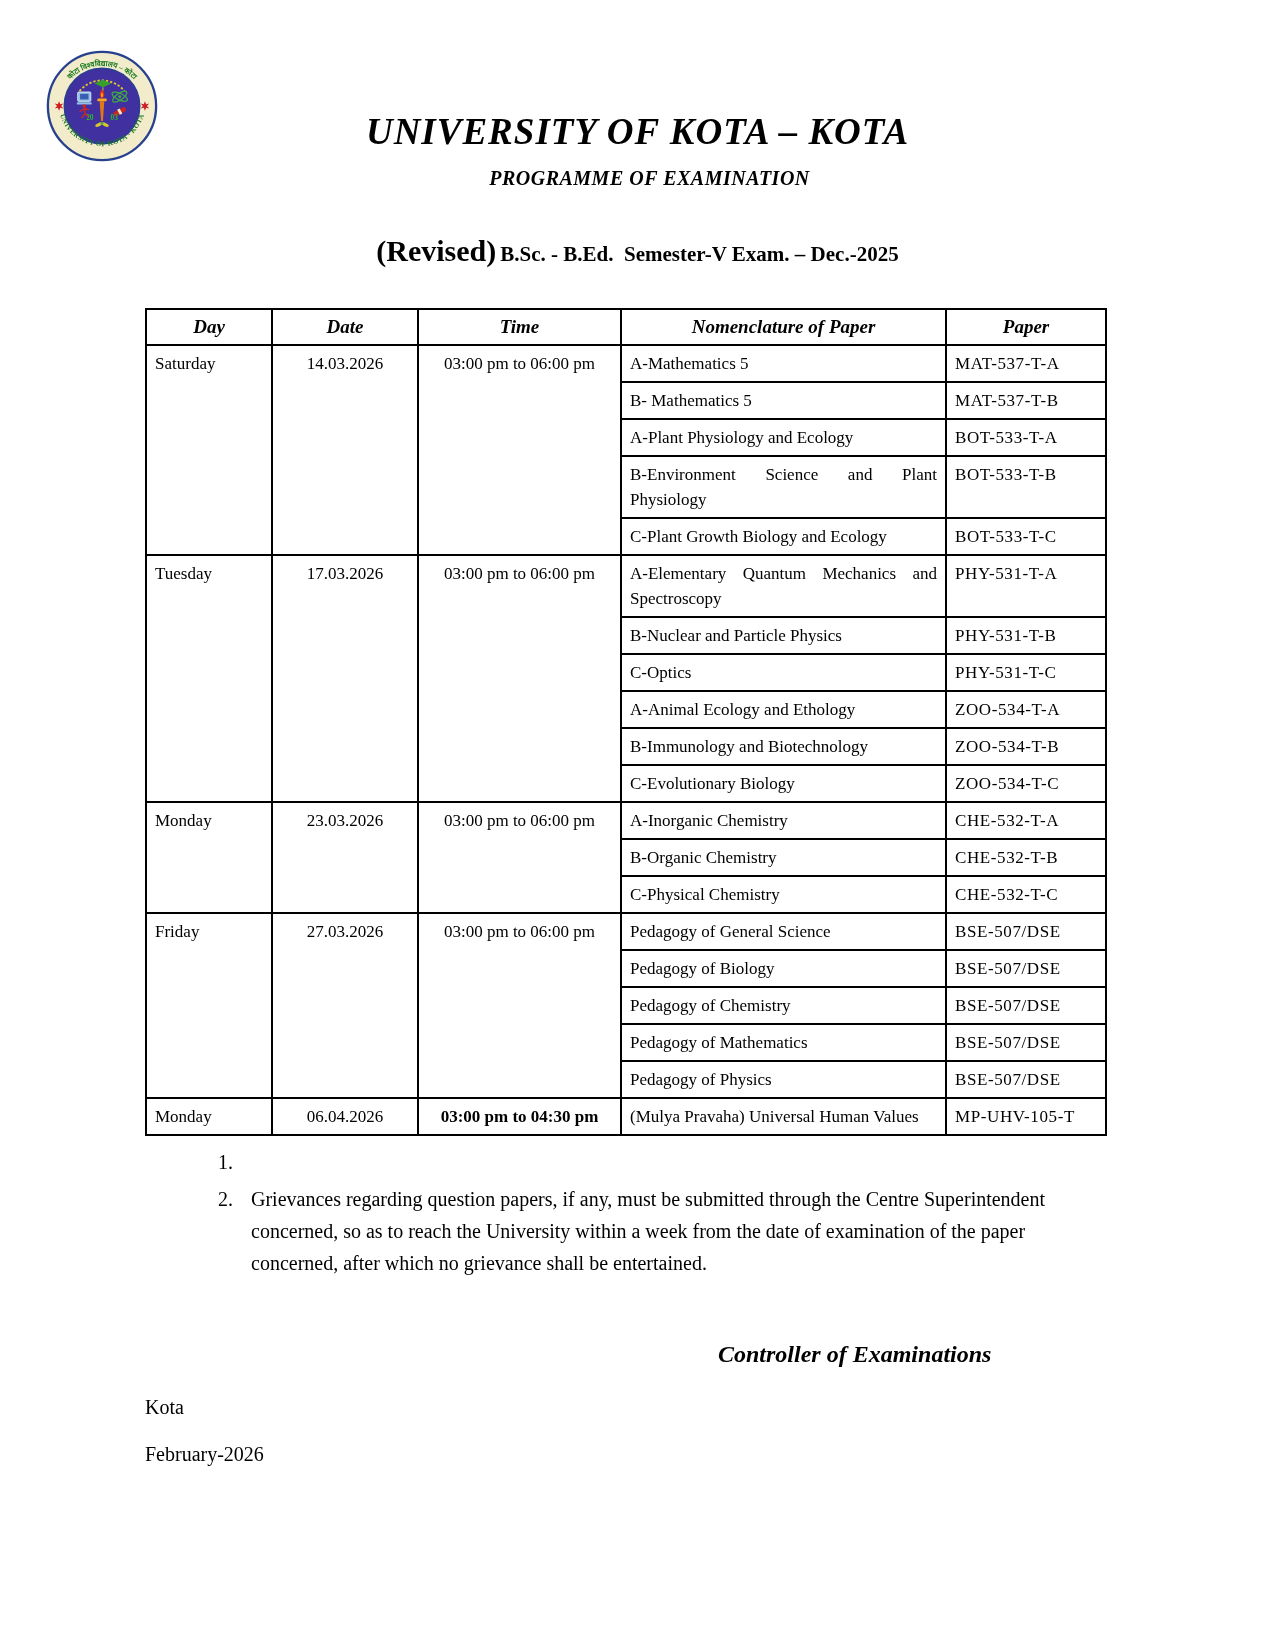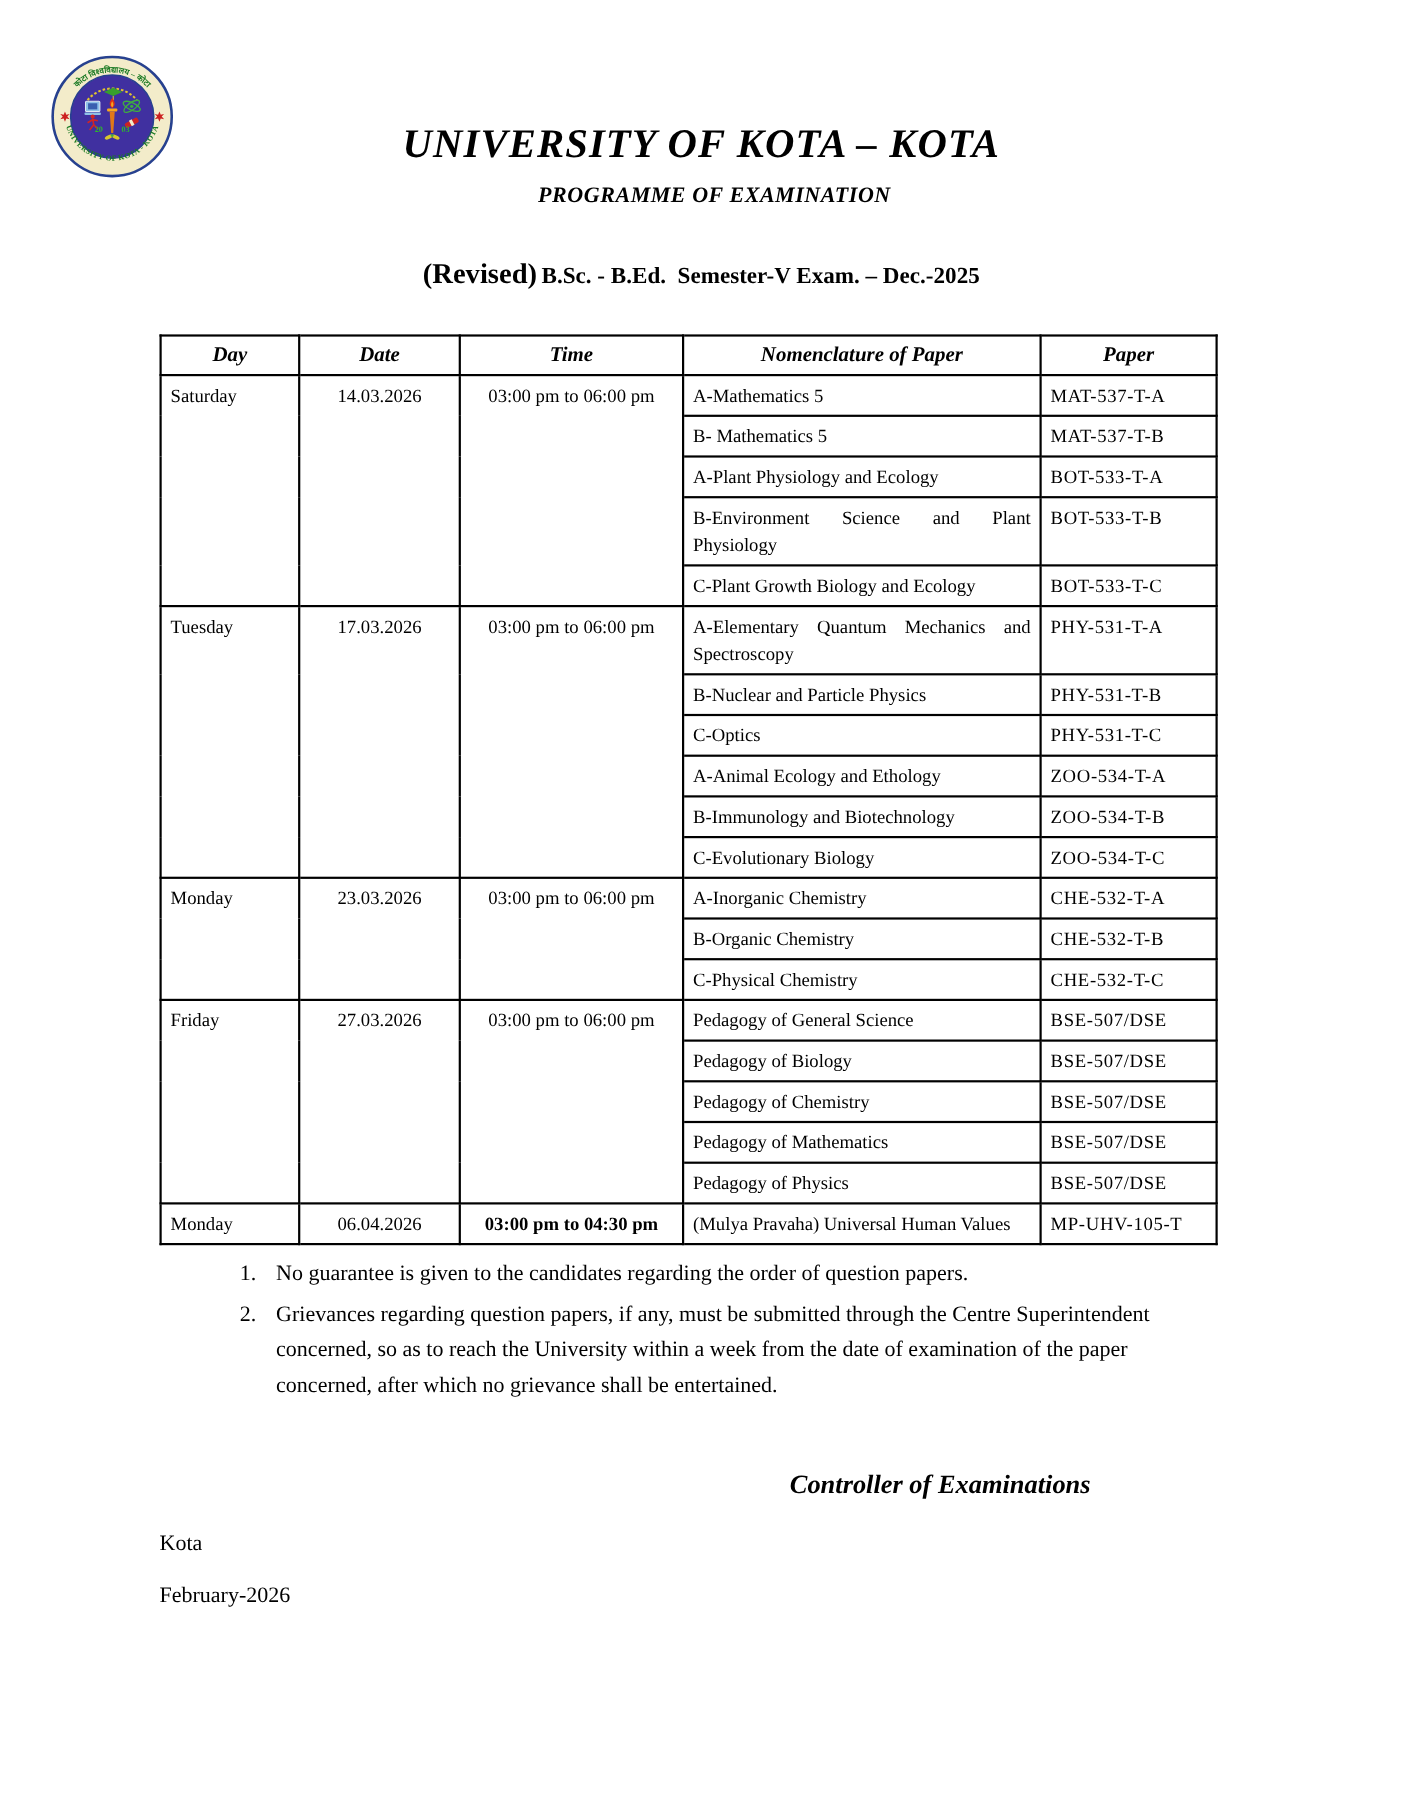--- a/index.html
+++ b/index.html
@@ -12,21 +12,21 @@
 
   .page-title {
     margin-top:110px; text-align:center;
     font-size:37px; font-weight:bold; font-style:italic; letter-spacing:1px;
   }
   .page-subtitle {
     margin-top:14px; text-align:center;
     font-size:20px; font-weight:bold; font-style:italic; letter-spacing:0.5px;padding-left:24px;
   }
   .exam-title { margin-top:44px; text-align:center; font-weight:bold; }
-  .exam-title .rev { font-size:26px; }
+  .exam-title .rev { font-size:30px; }
   .exam-title .rest { font-size:21px; white-space:pre-wrap; }
 
   .table-wrap { margin:40px 0 0 145px; width:960px; }
   table.sched {
     border-collapse:collapse; table-layout:fixed; width:960px;
     border:2px solid #000;
   }
   table.sched th, table.sched td {
     border:2px solid #000; padding:5px 8px; vertical-align:top;
     font-size:17px; line-height:25px; overflow:hidden;
@@ -251,21 +251,20 @@
       <td class="c-nom">(Mulya Pravaha) Universal Human Values</td>
       <td class="c-code">MP-UHV-105-T</td>
     </tr>
   </tbody>
 </table>
 </div>
 
 <div class="note-block">
   <div class="note-item">
     <span class="num">1.</span>
-    <span class="txt">No guarantee is given to the candidates regarding the order of question papers.</span>
   </div>
   <div class="note-item">
     <span class="num">2.</span>
     <span class="txt">Grievances regarding question papers, if any, must be submitted through the Centre Superintendent concerned, so as to reach the University within a week from the date of examination of the paper concerned, after which no grievance shall be entertained.</span>
   </div>
 </div>
 
 <div class="controller-line">Controller of Examinations</div>
 <div class="place-line">Kota</div>
 <div class="date-line">February-2026</div>

